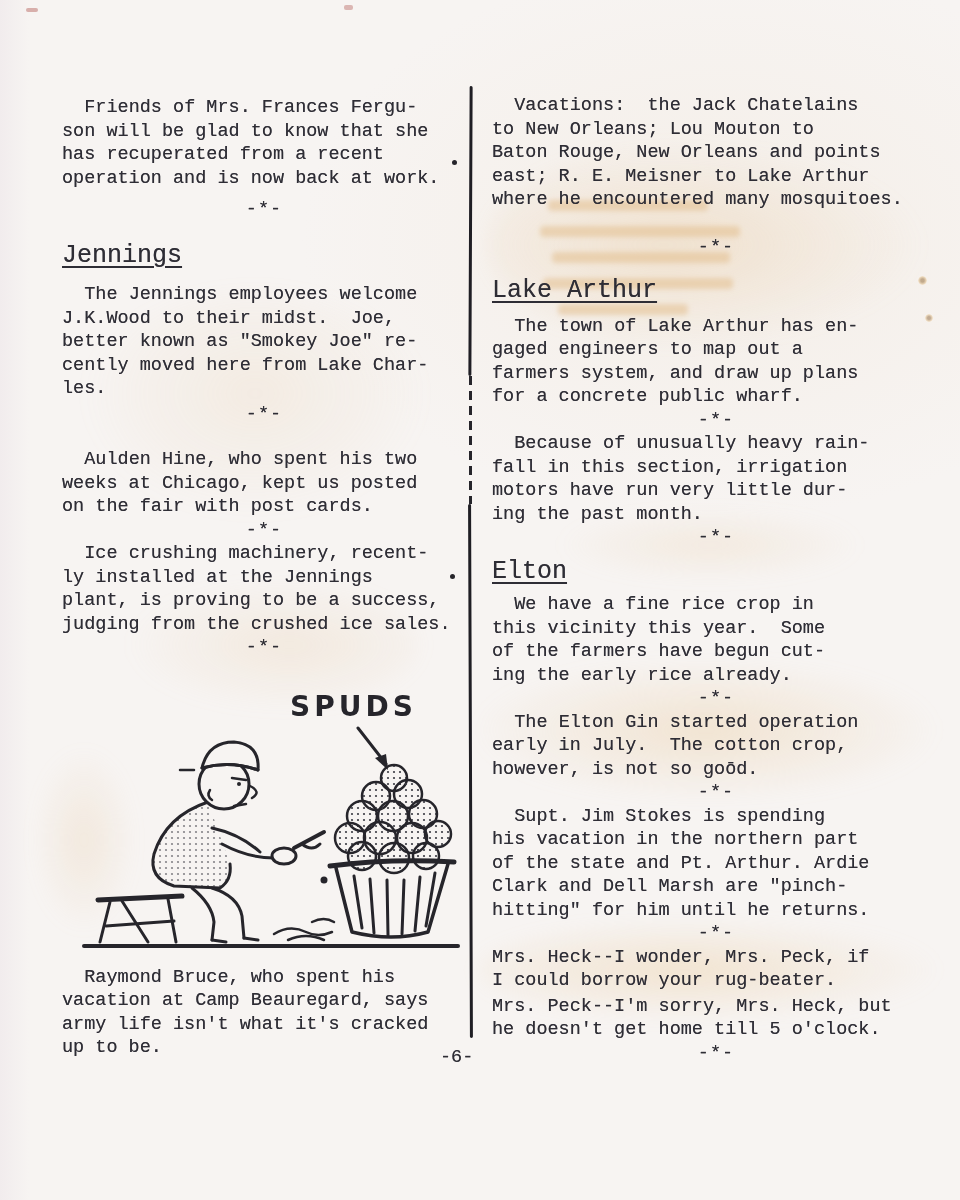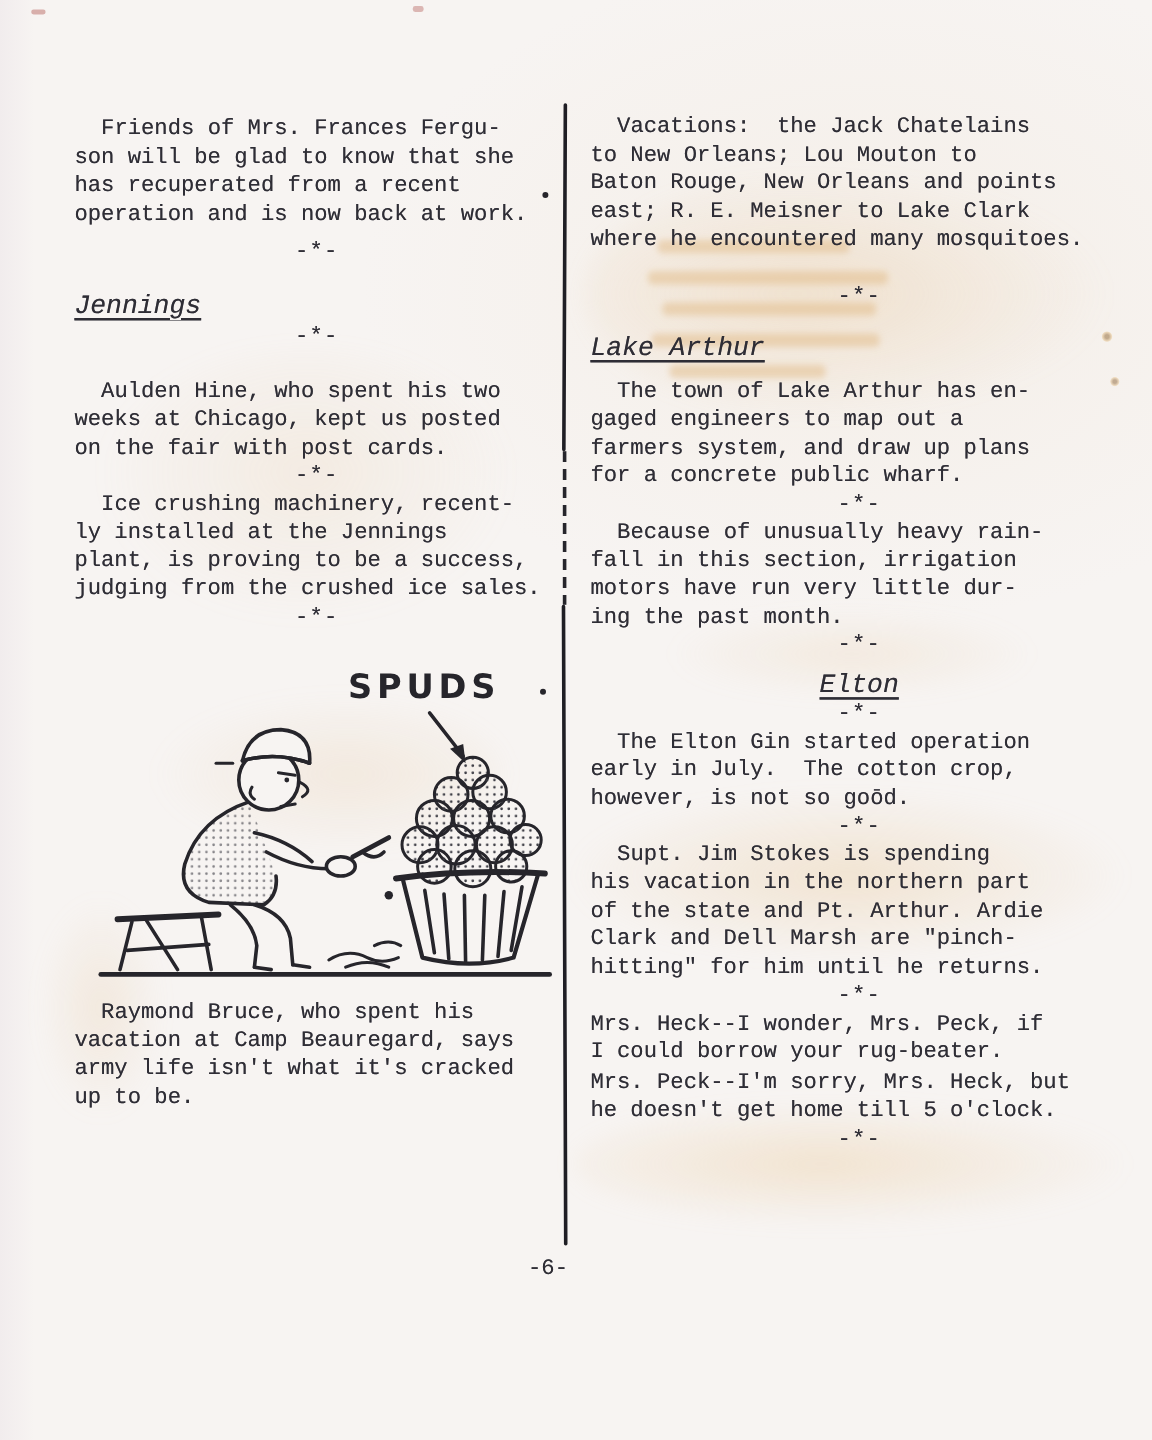--- a/index.html
+++ b/index.html
@@ -11,24 +11,23 @@
       linear-gradient(90deg, rgba(235,228,232,.5) 0, rgba(247,244,242,0) 3%),
       #f7f4f2;
     font-family:"Liberation Mono","DejaVu Sans Mono",monospace;
     color:#2e2d35;
   }
   .col{position:absolute;font-size:18.5px;line-height:23.5px;}
   .col-left{left:62px;top:96px;width:404px;}
   .col-right{left:492px;top:94px;width:448px;}
   .para{margin:0;white-space:pre-wrap;text-shadow:0 0 .5px rgba(42,41,52,.65);}
   .heading{
-    margin:0;white-space:pre;font-size:22px;font-weight:normal;
+    margin:0;white-space:pre;font-size:25px;font-weight:normal;
     text-decoration:underline;text-decoration-thickness:2px;text-underline-offset:4px;
     text-shadow:0 0 .5px rgba(42,41,52,.65);
-    font-style:italic;
   }
   .sep{margin:0;text-align:center;white-space:pre;letter-spacing:1px;text-shadow:0 0 .5px rgba(42,41,52,.65);}
   .page-number{
     position:absolute;left:440px;top:1046px;font-size:18.5px;line-height:23.5px;
     font-family:"Liberation Mono","DejaVu Sans Mono",monospace;color:#2e2d35;
     text-shadow:0 0 .5px rgba(42,41,52,.65);
   }
   
   .divider-seg{position:absolute;left:469px;width:3px;background:#1f1e24;}
   .divider-top{top:86px;height:290px;border-radius:2px;transform:rotate(.25deg);}
@@ -75,20 +74,25 @@
   <div class="divider-dot" style="left:452px;top:160px;"></div>
   <div class="divider-dot" style="left:450px;top:574px;"></div>
 
   <div class="col col-left">
     <p class="para">  Friends of Mrs. Frances Fergu-
 son will be glad to know that she
 has recuperated from a recent
 operation and is now back at work.</p>
     <p class="sep" style="margin-top:8px;">-*-</p>
     <h2 class="heading" style="margin-top:22px;">Jennings</h2>
+    <p class="para" style="margin-top:16px;">  The Jennings employees welcome
+J.K.Wood to their midst.  Joe,
+better known as "Smokey Joe" re-
+cently moved here from Lake Char-
+les.</p>
     <p class="sep" style="margin-top:2px;">-*-</p>
     <p class="para" style="margin-top:22px;">  Aulden Hine, who spent his two
 weeks at Chicago, kept us posted
 on the fair with post cards.</p>
     <p class="sep">-*-</p>
     <p class="para">  Ice crushing machinery, recent-
 ly installed at the Jennings
 plant, is proving to be a success,
 judging from the crushed ice sales.</p>
     <p class="sep">-*-</p>
@@ -175,35 +179,39 @@
     <p class="para" style="">  Raymond Bruce, who spent his
 vacation at Camp Beauregard, says
 army life isn't what it's cracked
 up to be.</p>
   </div>
 
   <div class="col col-right">
     <p class="para">  Vacations:  the Jack Chatelains
 to New Orleans; Lou Mouton to
 Baton Rouge, New Orleans and points
-east; R. E. Meisner to Lake Clark
+east; R. E. Meisner to Lake Arthur
 where he encountered many mosquitoes.</p>
     <p class="sep" style="margin-top:24px;">-*-</p>
     <h2 class="heading" style="margin-top:20px;">Lake Arthur</h2>
     <p class="para" style="margin-top:12px;">  The town of Lake Arthur has en-
 gaged engineers to map out a
 farmers system, and draw up plans
 for a concrete public wharf.</p>
     <p class="sep">-*-</p>
     <p class="para">  Because of unusually heavy rain-
 fall in this section, irrigation
 motors have run very little dur-
 ing the past month.</p>
     <p class="sep">-*-</p>
-    <h2 class="heading" style="margin-top:10px;text-align:center;">Elton</h2>
+    <h2 class="heading" style="margin-top:10px;">Elton</h2>
+    <p class="para" style="margin-top:10px;">  We have a fine rice crop in
+this vicinity this year.  Some
+of the farmers have begun cut-
+ing the early rice already.</p>
     <p class="sep">-*-</p>
     <p class="para">  The Elton Gin started operation
 early in July.  The cotton crop,
 however, is not so goōd.</p>
     <p class="sep">-*-</p>
     <p class="para">  Supt. Jim Stokes is spending
 his vacation in the northern part
 of the state and Pt. Arthur. Ardie
 Clark and Dell Marsh are "pinch-
 hitting" for him until he returns.</p>

